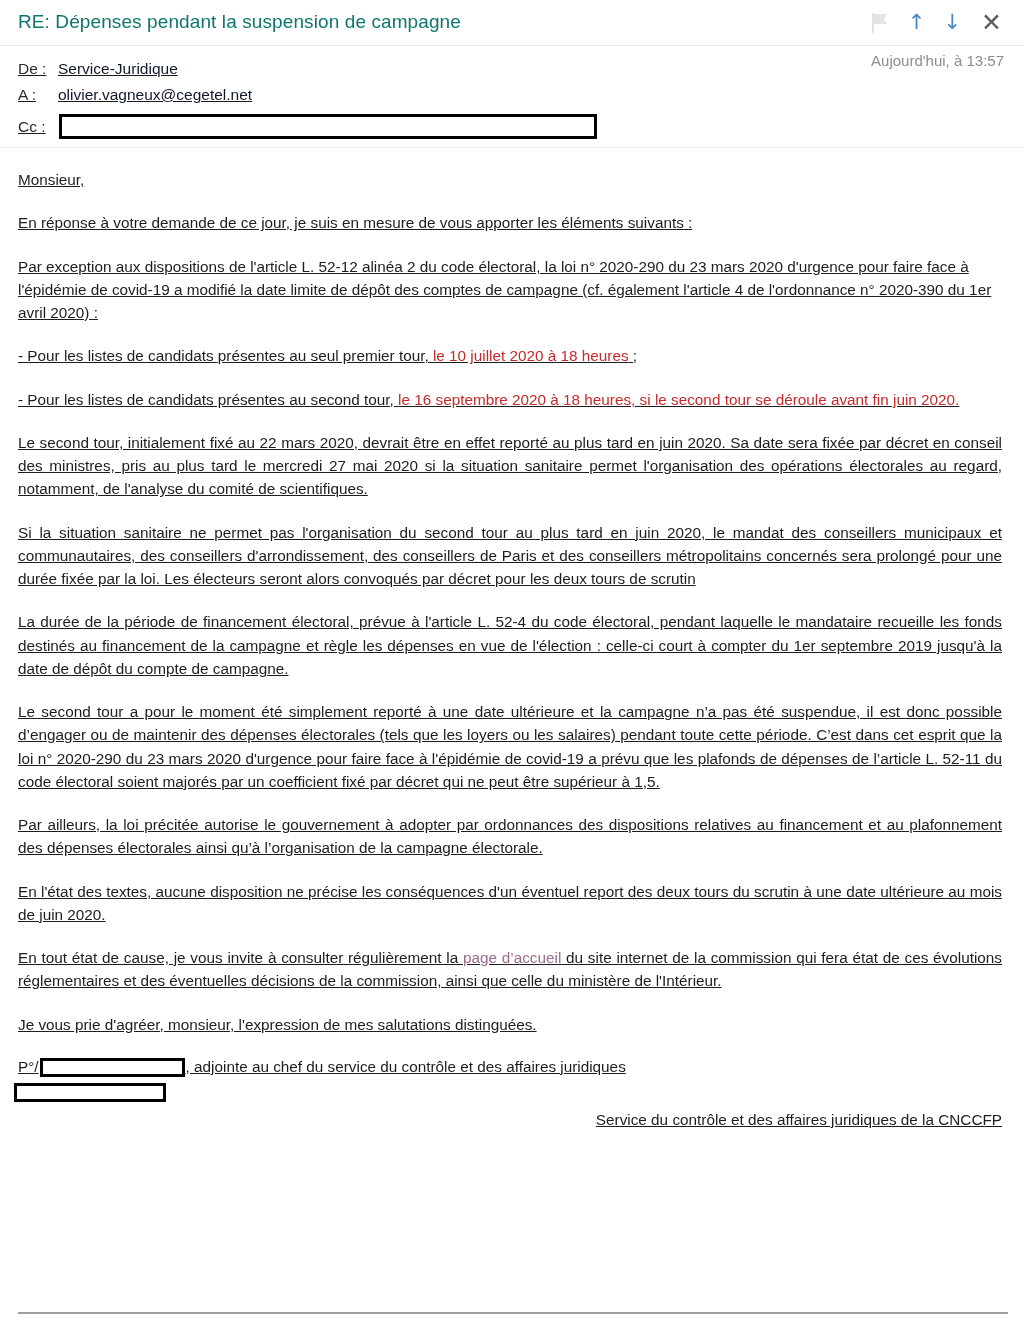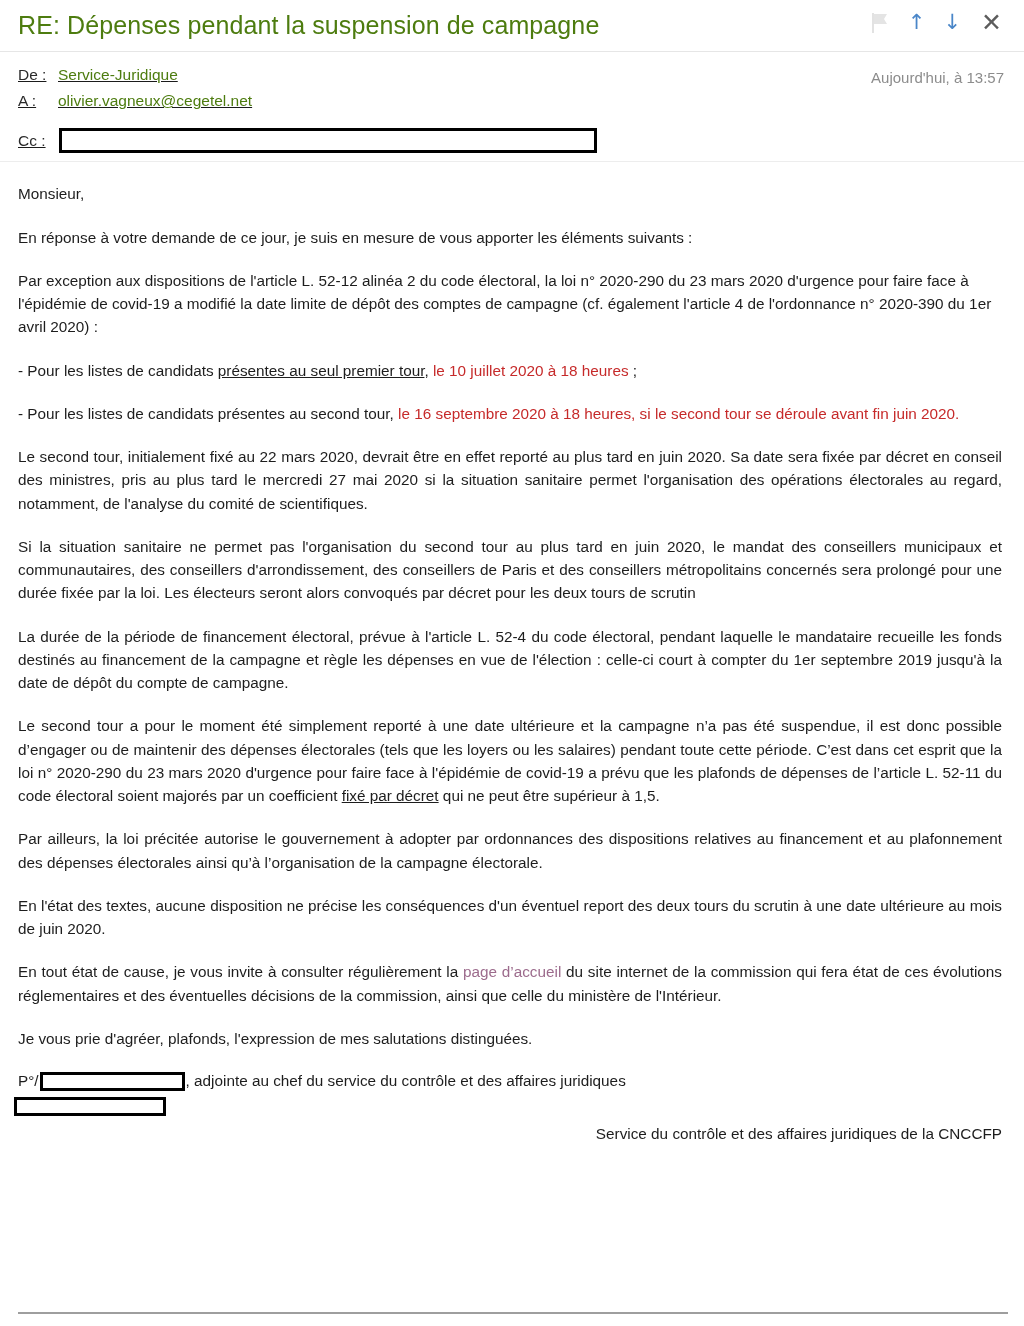--- a/index.html
+++ b/index.html
@@ -22,23 +22,23 @@
     position: relative;
     padding: 8px 16px 10px 18px;
     border-bottom: 1px solid #e6e6e6;
   }
   .subject-row {
     display: flex;
     align-items: flex-start;
     justify-content: space-between;
   }
   .subject {
-    font-size: 25px;
+    font-size: 19px;
     font-weight: 400;
-    color: #4d7c0f;
+    color: #0f766e;
     letter-spacing: 0.1px;
     line-height: 1.25;
     padding-top: 2px;
     white-space: nowrap;
   }
   .header-actions {
     display: flex;
     align-items: center;
     gap: 18px;
     padding-right: 6px;
@@ -86,32 +86,32 @@
     min-height: 22px;
     text-decoration: underline;
   }
   .addr-label {
     color: #2b2b2b;
     width: 40px;
     flex: 0 0 40px;
     font-size: 15.5px;
   }
   .addr-value {
-    color: #4d7c0f;
+    color: #0f172a;
     font-size: 15.5px;
   }
   .timestamp {
     position: absolute;
     right: 20px;
-    top: 17px;
+    top: 6px;
     font-size: 15px;
     color: #8c8c8c;
   }
   .cc-row {
-    margin-top: 14px;
+    margin-top: 6px;
     margin-bottom: 0;
     align-items: center;
   }
   .redaction {
     display: inline-block;
     background: #ffffff;
     border: 3px solid #000000;
     box-sizing: border-box;
     vertical-align: middle;
   }
@@ -120,20 +120,21 @@
     height: 25px;
     margin-left: 1px;
   }
 
   
   .mail-body {
     padding: 20px 22px 0 18px;
     font-size: 15.3px;
     line-height: 1.52;
     color: #1d1d1d;
+    text-decoration: underline;
   }
   .mail-body p {
     margin: 0 0 20px 0;
   }
   .p-justify { text-align: justify; }
   .p-left { text-align: left; }
   .red { color: #c62a2a; }
   .u { text-decoration: underline; }
   .link-visited { color: #9c6b8c; }
 
@@ -234,21 +235,21 @@
 
   <p class="p-justify">Par ailleurs, la loi précitée autorise le gouvernement à adopter par ordonnances des dispositions relatives au financement et au plafonnement des dépenses électorales ainsi qu’à l’organisation de la campagne électorale.</p>
 
   <p class="p-justify">En l'état des textes, aucune disposition ne précise les conséquences d'un éventuel report des deux tours du scrutin à une date ultérieure au mois de juin 2020.</p>
 
   <p class="p-justify">
     <span>En tout état de cause, je vous invite à consulter régulièrement la </span><span class="link-visited">page d’accueil</span><span> du site internet de la commission qui fera état de ces évolutions réglementaires et des éventuelles décisions de la commission, ainsi que celle du ministère de l'Intérieur.</span>
   </p>
 
 
-  <p class="p-left">Je vous prie d'agréer, plafonds, l'expression de mes salutations distinguées.</p>
+  <p class="p-left">Je vous prie d'agréer, monsieur, l'expression de mes salutations distinguées.</p>
 
   <div class="sig-line">
     <span>P°/</span>
       <span class="redaction redaction-name"></span>
       <span>, adjointe au chef du service du contrôle et des affaires juridiques</span>
   </div>
 
   <span class="redaction redaction-name2"></span>
 
   <p class="sig-final">Service du contrôle et des affaires juridiques de la CNCCFP</p>

